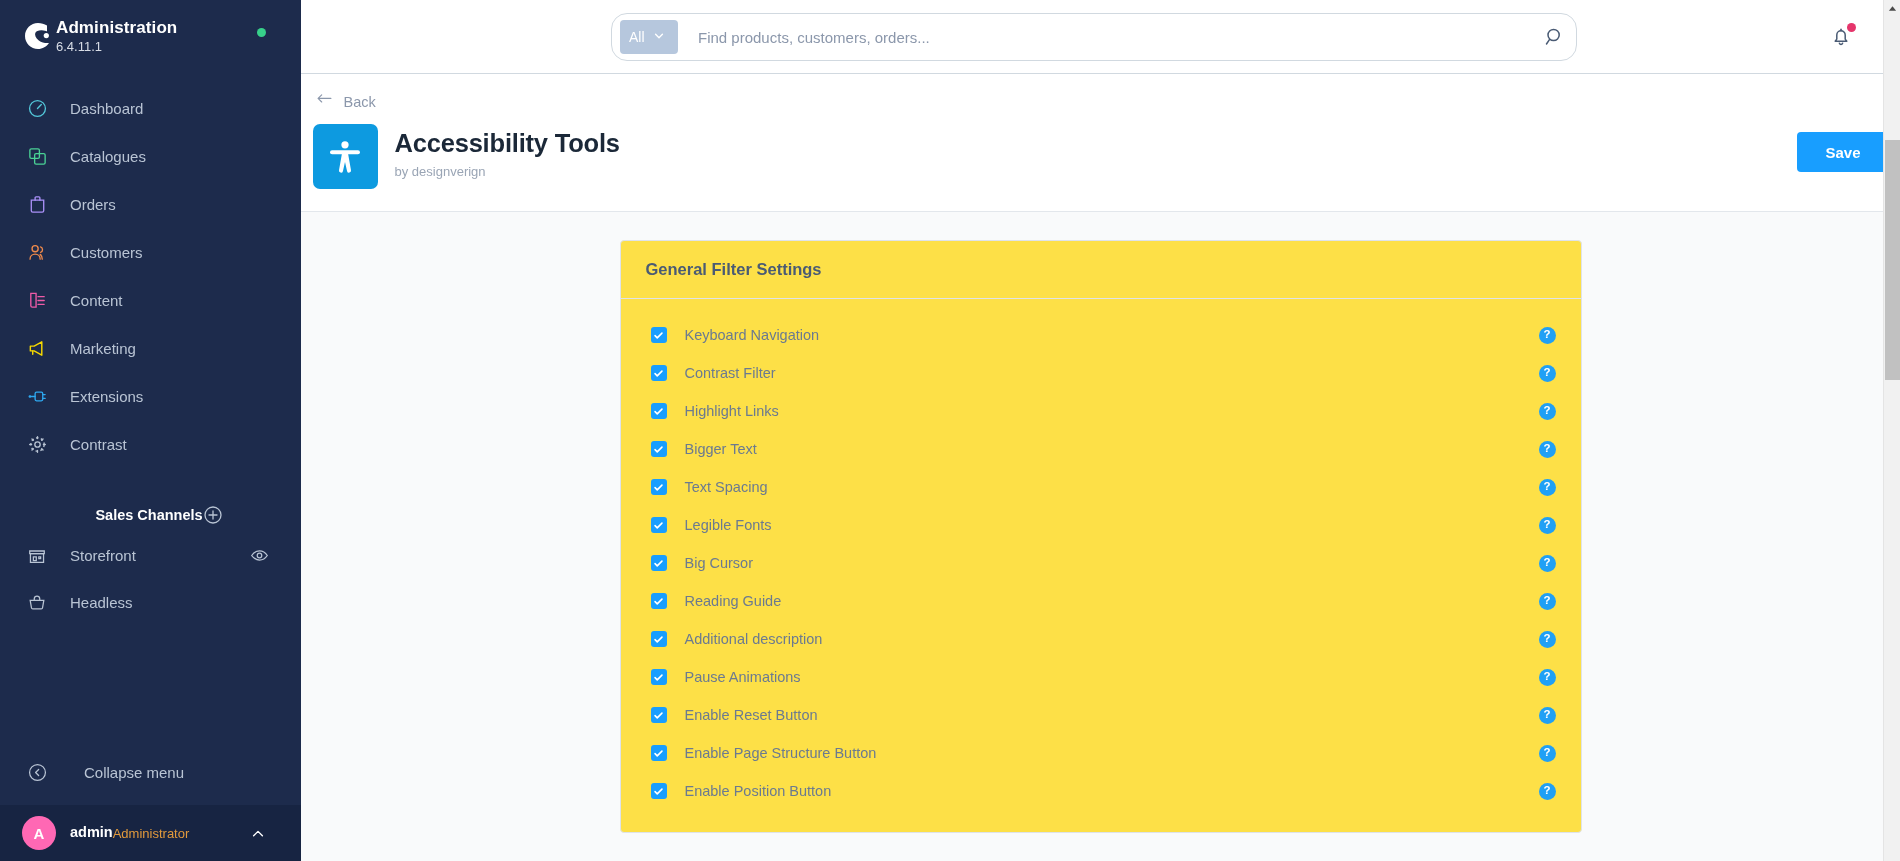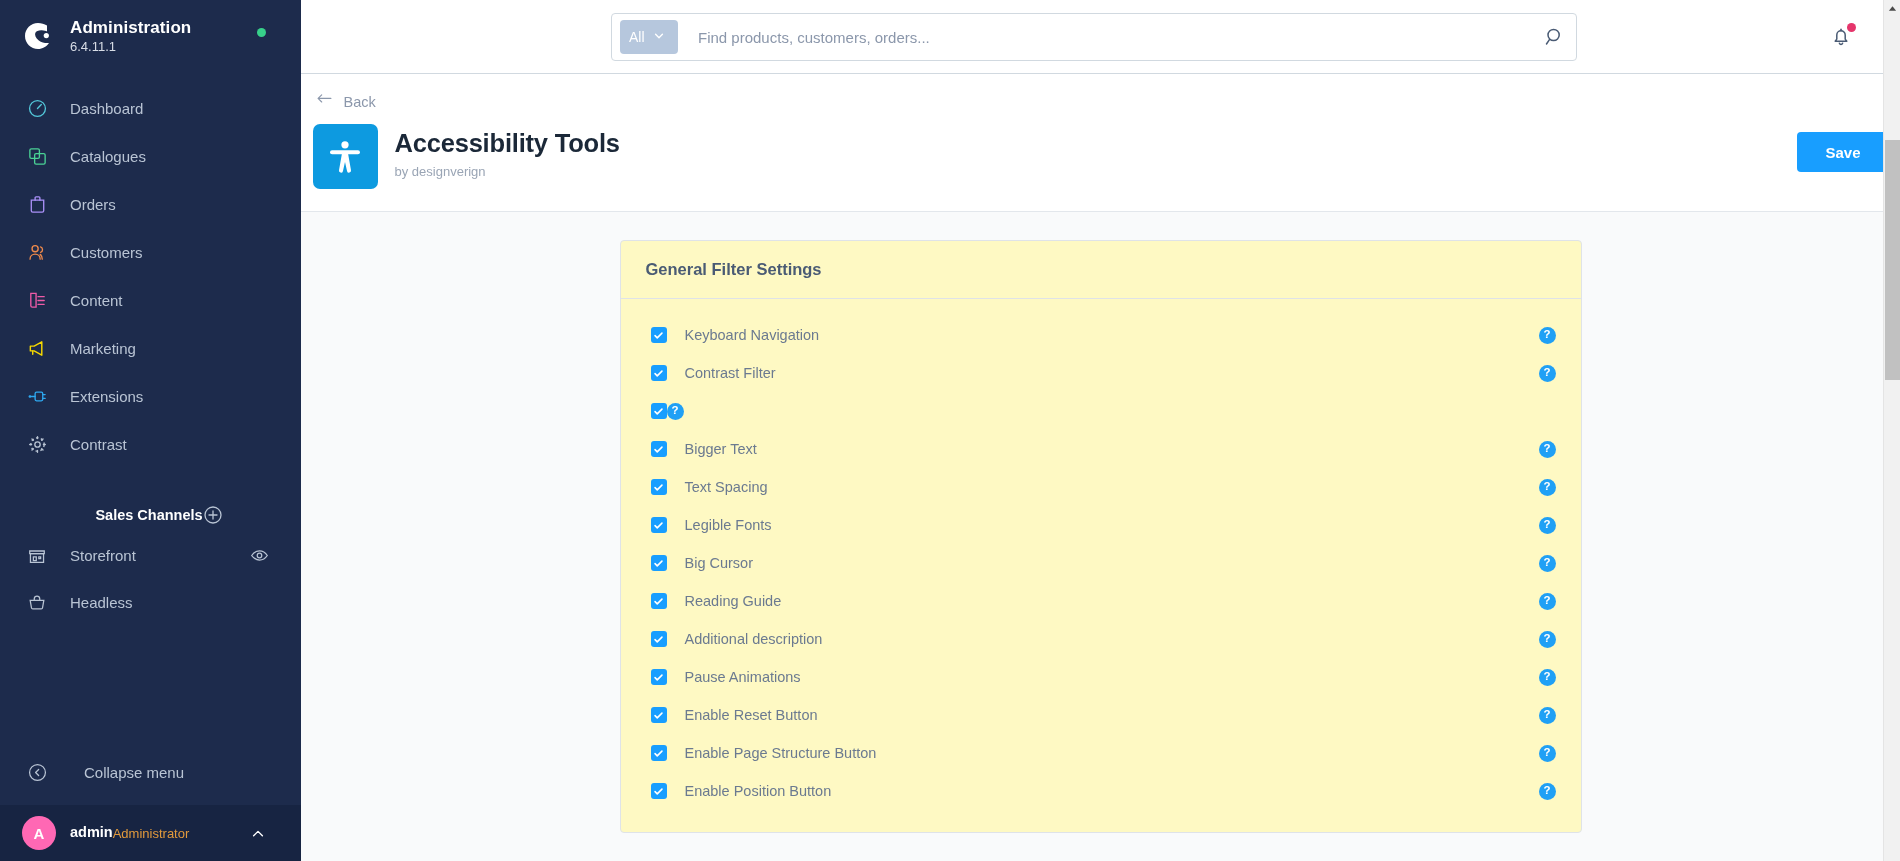--- a/index.html
+++ b/index.html
@@ -15,21 +15,20 @@
   #sidebar {
     width: 301px; height: 861px;
     background: #1d2b4c;
     display: flex; flex-direction: column;
     flex: 0 0 301px;
     position: relative;
   }
   .sb-brand {
     display: flex; align-items: center;
     padding: 18px 16px 14px 20px;
-    gap: 14px;
     position: relative;
   }
   .sb-logo { width: 36px; height: 36px; flex: 0 0 36px; }
   .sb-brand-text { display: flex; flex-direction: column; line-height: 1.15; }
   .sb-title { color: #fff; font-size: 17px; font-weight: bold; letter-spacing: .1px; }
   .sb-version { color: #d8dde6; font-size: 13px; margin-top: 2px; }
   .sb-status-dot {
     width: 9px; height: 9px; border-radius: 50%;
     background: #37d08a; position: absolute; right: 35px; top: 28px;
   }
@@ -75,21 +74,21 @@
   
   #main { flex: 1 1 auto; height: 861px; display:flex; flex-direction: column; background:#f9fafb; position: relative; }
 
   .topbar {
     height: 74px; background: #fff; border-bottom: 1px solid #d1d9e0;
     display:flex; align-items:center; position: relative; flex: 0 0 74px;
   }
   .searchwrap {
     position: absolute; left: 310px; top: 13px;
     width: 966px; height: 48px;
-    border: 1px solid #d1d9e0; border-radius: 4px; background:#fff;
+    border: 1px solid #d1d9e0; border-radius: 16px; background:#fff;
     display:flex; align-items:center; padding: 0 10px 0 8px;
   }
   .search-scope {
     background: #b6c7dd; color:#fff; border-radius: 4px;
     height: 34px; min-width: 58px; padding: 0 9px;
     display:flex; align-items:center; gap: 8px;
     font-size: 14px; cursor:pointer;
   }
   .search-input {
     flex: 1 1 auto; border: none; outline: none;
@@ -123,21 +122,21 @@
     position: absolute; right: 0; top: 40px;
     background:#189eff; color:#fff; border: none;
     border-radius: 4px; height: 40px; padding: 0 28px;
     font-size: 15px; font-weight: bold; cursor:pointer;
     font-family: "Liberation Sans", sans-serif;
   }
 
   .content { flex: 1 1 auto; overflow: hidden; padding-top: 28px; }
   .card {
     width: 962px; margin: 0 auto;
-    background: #fef9c3; border: 1px solid #dfe3e8; border-radius: 4px;
+    background: #fde047; border: 1px solid #dfe3e8; border-radius: 4px;
   }
   .card-head {
     height: 58px; display:flex; align-items:center;
     padding: 0 25px; border-bottom: 1px solid #dfe3e8;
     font-size: 16.5px; color: #4a5b74; font-weight: 600;
   }
   .card-body { padding: 17px 0 22px 0; }
   .opt-row {
     display:flex; align-items:center;
     height: 38px; padding: 0 25px 0 30px;
@@ -417,20 +416,21 @@
             </span>
             <span class="opt-label">Contrast Filter</span>
             <span class="help">?</span>
           </div>
           <div class="opt-row">
             <span class="cb">
               <svg viewBox="0 0 14 14" width="11" height="11" fill="none" stroke="#fff" stroke-width="2">
                 <path d="M2.6 7.2l2.8 2.8L11.4 4" stroke-linecap="round" stroke-linejoin="round"></path>
               </svg>
             </span>
+            <span class="opt-label">Highlight Links</span>
             <span class="help">?</span>
           </div>
           <div class="opt-row">
             <span class="cb">
               <svg viewBox="0 0 14 14" width="11" height="11" fill="none" stroke="#fff" stroke-width="2">
                 <path d="M2.6 7.2l2.8 2.8L11.4 4" stroke-linecap="round" stroke-linejoin="round"></path>
               </svg>
             </span>
             <span class="opt-label">Bigger Text</span>
             <span class="help">?</span>

